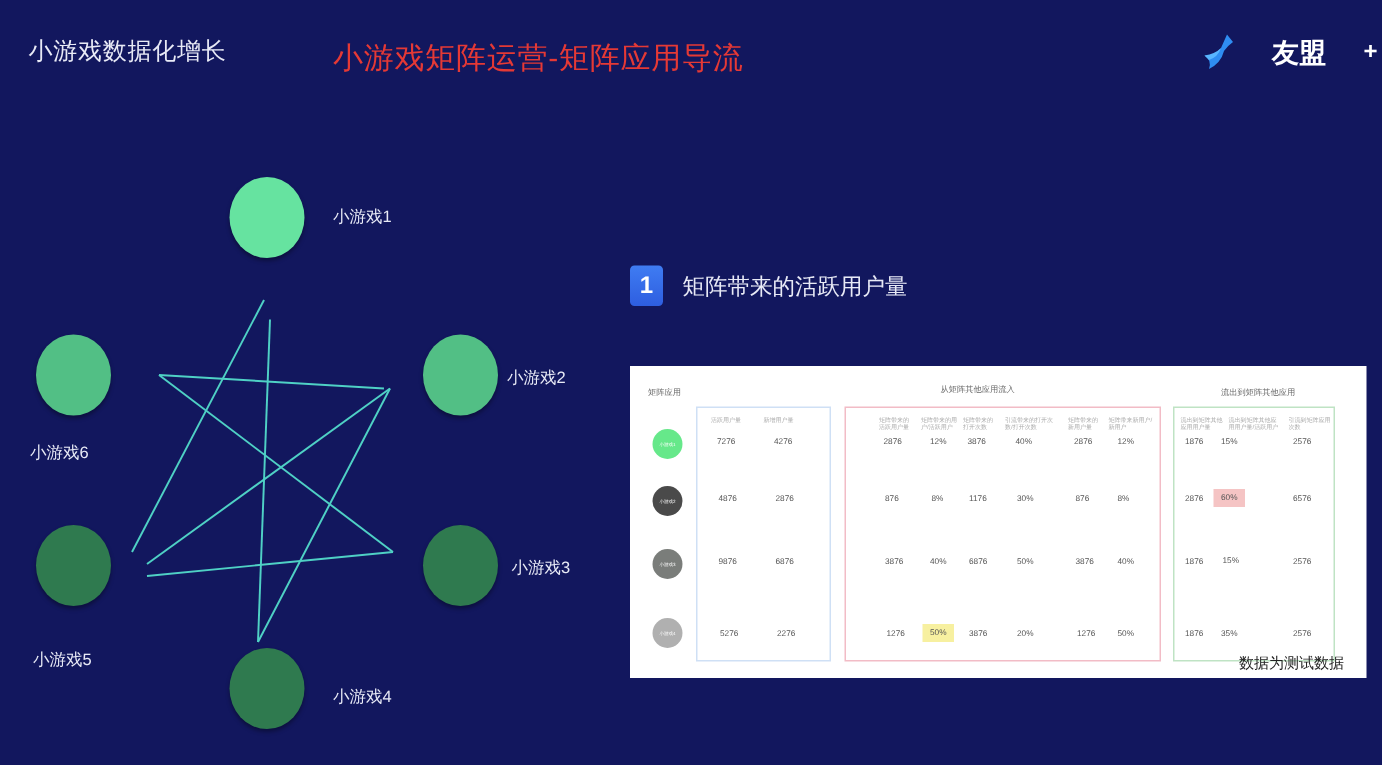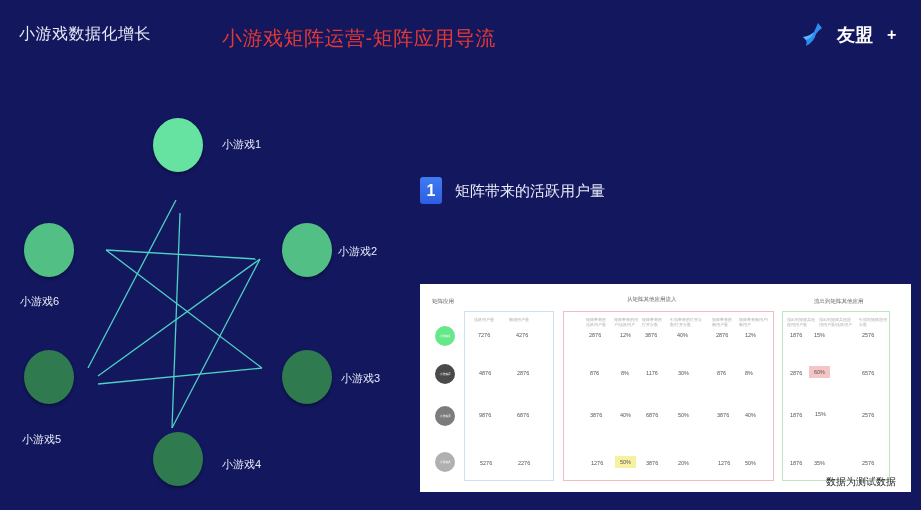--- a/index.html
+++ b/index.html
@@ -6,36 +6,36 @@
   body {
     width: 921px; height: 510px; overflow: hidden;
     background: #12175e;
     font-family: "Liberation Sans", "DejaVu Sans", sans-serif;
     position: relative;
     color: #fff;
   }
   .abs { position: absolute; }
   .title-left { left: 19px; top: 24px; font-size: 16px; color: #e8eaf6; letter-spacing: 0.5px; }
   .title-red { left: 222px; top: 25px; font-size: 20px; color: #e53935; letter-spacing: 0.5px; }
-  .logo { left: 800px; top: 22px; display: flex; align-items: center; gap: 9px; }
+  .logo { left: 800px; top: 22px; display: flex; align-items: center; gap: 20px; }
   .logo-text { font-size: 18px; font-weight: bold; color: #fff; margin-left: 4px; }
   .logo-plus { font-size: 16px; font-weight: bold; color: #fff; margin-left: 5px; }
 
   .node { position: absolute; border-radius: 50%; box-shadow: 0 2px 3px rgba(0,0,0,0.35); }
   .node-label { position: absolute; font-size: 11px; color: #e8eaf6; }
 
   .section-badge {
     left: 420px; top: 177px; width: 22px; height: 27px; border-radius: 3px;
     background: linear-gradient(180deg,#3f7cf2,#2e5ee0);
     color: #fff; font-weight: bold; font-size: 16px;
     display: flex; align-items: center; justify-content: center;
   }
   .section-title { left: 455px; top: 182px; font-size: 15px; color: #e8eaf6; }
 
-  .panel { left: 420px; top: 244px; width: 491px; height: 208px; background: #fff; margin-top: 40px; }
+  .panel { left: 420px; top: 244px; width: 491px; height: 208px; background: #fff; }
   .panel * { color: #555; }
   .p-abs { position: absolute; }
   .group-box { position: absolute; border: 1px solid; }
   .hdr-small { position: absolute; font-size: 4px; color: #aaa !important; line-height: 5px; }
   .cell { position: absolute; font-size: 5.5px; color: #555; }
   .hl-yellow { background: #f7f0a0; padding: 3px 5px; }
   .hl-red { background: #f5c4c4; padding: 3px 5px; }
   .mini-node { position: absolute; width: 20px; height: 20px; border-radius: 50%;
     font-size: 3px; color: #fff !important; display:flex; align-items:center; justify-content:center; }
   .group-title { position: absolute; font-size: 5.5px; color: #666 !important; }

